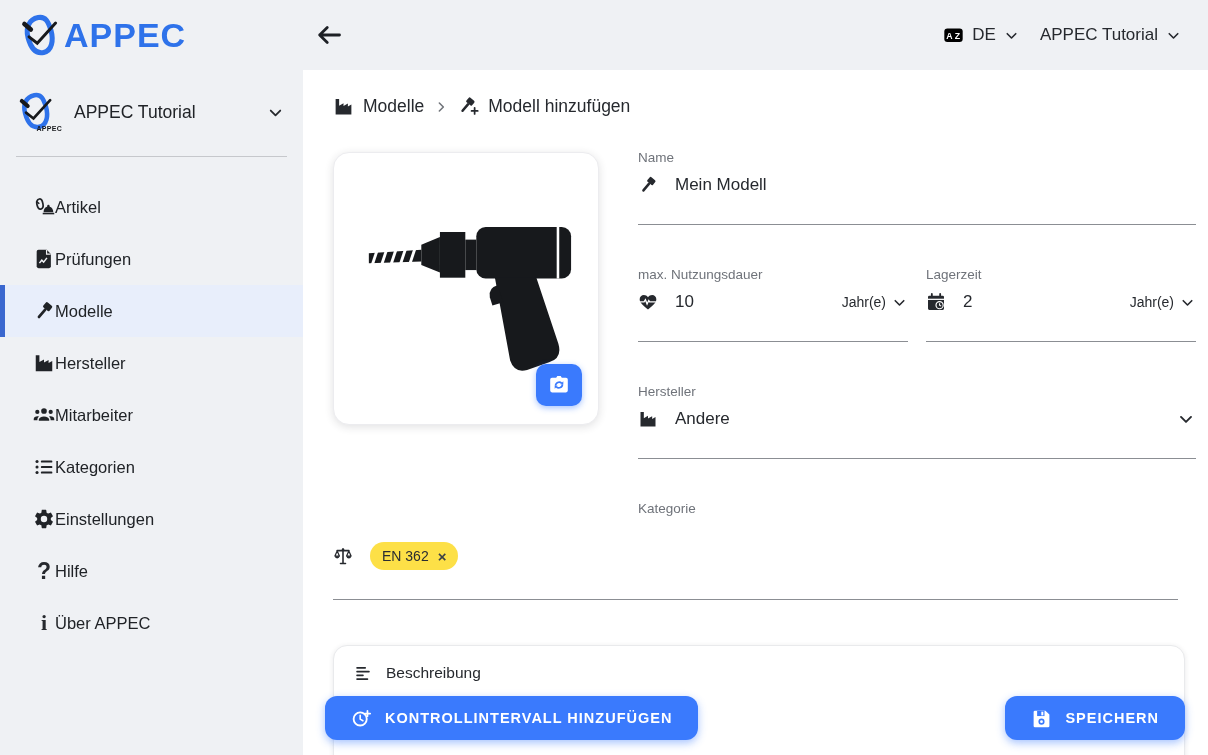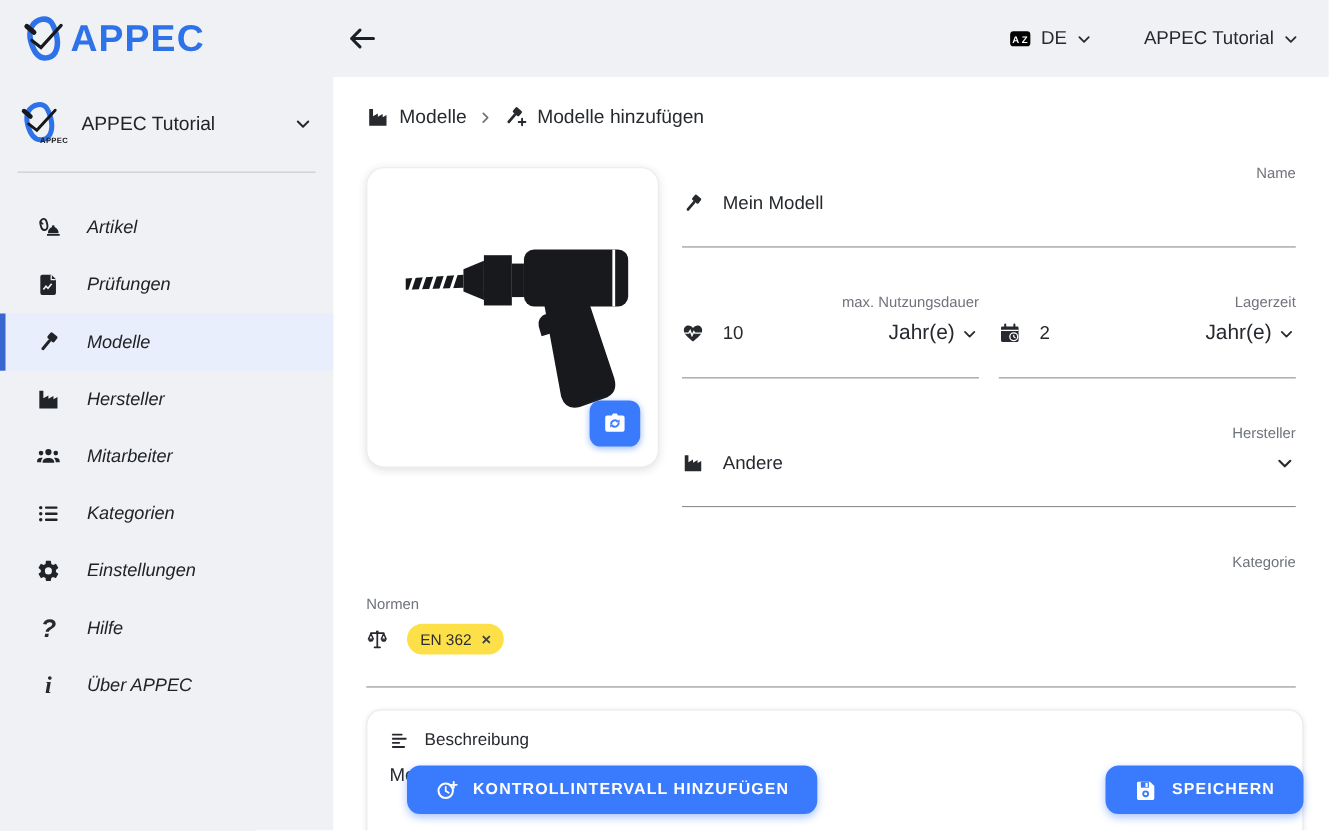--- a/index.html
+++ b/index.html
@@ -12,38 +12,38 @@
 
   
   .header { position:absolute; top:0; left:0; width:1208px; height:70px;
     background:#eff1f4; display:flex; align-items:center; z-index:6; }
   .brand { width:303px; display:flex; align-items:center; gap:2px; padding-left:18px; }
   .logo-mark { width:44px; height:46px; }
   .brand-word { font-size:34px; font-weight:bold; color:#2e72ea; letter-spacing:1px; }
   .back { background:none; border:none; cursor:pointer; margin-left:12px; color:#1d2025;
     display:flex; align-items:center; }
   .back svg { width:28px; height:28px; }
-  .header-right { margin-left:auto; display:flex; align-items:center; gap:46px;
+  .header-right { margin-left:auto; display:flex; align-items:center; gap:20px;
     padding-right:26px; font-size:17px; color:#26292e; }
   .hsel { display:flex; align-items:center; gap:7px; cursor:pointer; }
   .hsel .chev { width:17px; height:17px; }
   .translate-badge { width:23px; height:21px; }
 
   
   .sidebar { position:absolute; top:70px; left:0; width:303px; height:685px;
     background:#eff1f4; z-index:5; }
   .workspace { display:flex; align-items:center; gap:16px; padding:20px 18px 20px 16px; cursor:pointer; }
   .ws-logo { position:relative; width:42px; height:44px; display:block; }
   .ws-logo svg { width:40px; height:42px; }
   .ws-caption { position:absolute; right:-4px; bottom:2px; font-size:7px; font-weight:bold; color:#17191c; letter-spacing:.3px; }
   .ws-label { font-size:17.5px; color:#202327; }
   .workspace .chev { margin-left:auto; width:19px; height:19px; }
   .divider { border-bottom:1px solid #c6c8cc; margin:2px 16px 24px 16px; }
-  .nav-item { height:52px; display:flex; align-items:center; gap:24px; padding-left:28px;
-    font-size:16.5px; color:#202327; cursor:pointer; border-left:5px solid transparent;font-style:italic; }
+  .nav-item { height:52px; display:flex; align-items:center; padding-left:28px;
+    font-size:16.5px; color:#202327; cursor:pointer; border-left:5px solid transparent; }
   .nav-item .ic { width:22px; height:22px; }
   .nav-item.selected { background:#e8eefb; border-left-color:#3a67cf; }
   .glyph-q { font-size:23px; font-weight:bold; width:22px; text-align:center; color:#26292e; }
   .glyph-i { font-family:"Liberation Serif", serif; font-size:22px; font-weight:bold; width:22px; text-align:center; color:#26292e; }
   .sidebar-footer { position:absolute; right:18px; bottom:12px; text-align:right;
     font-size:13.5px; color:#33363b; }
   .sf-row { display:flex; align-items:center; justify-content:flex-end; gap:4px; line-height:19px; }
   .sf-row svg { width:15px; height:15px; fill:currentColor; }
 
   
@@ -58,47 +58,47 @@
   .image-card { position:absolute; left:30px; top:82px; width:266px; height:273px;
     background:#fff; border-radius:16px; border:1px solid #ececef;
     box-shadow:0 2px 8px rgba(40,44,52,.14); }
   .drill { position:absolute; left:14px; top:24px; width:238px; height:220px; }
   .camera-btn { position:absolute; right:16px; bottom:18px; width:46px; height:42px;
     background:#3a7afd; border:none; border-radius:10px; cursor:pointer;
     display:flex; align-items:center; justify-content:center;
     box-shadow:0 2px 6px rgba(58,122,253,.45); }
   .camera-btn svg { width:24px; height:24px; }
 
-  .form-col { position:absolute; left:317px; top:80px; width:558px;text-align:right; }
+  .form-col { position:absolute; left:335px; top:80px; width:558px; }
   .flabel { font-size:13.5px; color:#6f737a; margin-bottom:10px; }
   .frow { display:flex; align-items:center; gap:17px; padding-bottom:29px;
     border-bottom:1px solid #8b8e93; }
   .fvalue { font-size:17px; color:#26292e; }
   .fgroup { margin-top:42px; }
   .fgroup:first-child { margin-top:0; }
   .row2 { display:grid; grid-template-columns:1fr 1fr; gap:18px; margin-top:42px; }
-  .unit { margin-left:auto; display:flex; align-items:center; gap:5px; font-size:19px;
+  .unit { margin-left:auto; display:flex; align-items:center; gap:5px; font-size:14px;
     cursor:pointer; color:#26292e; }
   .unit svg, .chev-end { width:17px; height:17px; }
   .chev-end { margin-left:auto; cursor:pointer; }
 
   .normen-group { position:absolute; left:30px; top:472px; width:845px; }
   .chip { background:#fde047; border-radius:14px; padding:6px 12px; font-size:14px;
     display:flex; align-items:center; gap:9px; color:#2a2d32; cursor:default; }
   .chip-x { font-size:15px; font-weight:bold; color:#3c4046; cursor:pointer; line-height:1; }
 
   .desc-card { position:absolute; left:30px; top:575px; width:852px; height:250px;
     background:#fff; border:1px solid #e9eaec; border-radius:14px;
     box-shadow:0 1px 5px rgba(40,44,52,.10); padding:18px 20px; }
   .desc-head { display:flex; align-items:flex-start; gap:14px; font-size:15.5px; color:#26292e; }
   .desc-head .ic { width:18px; height:18px; }
   .desc-value { margin-top:13px; font-size:17px; color:#26292e; }
 
   .actions { position:absolute; left:22px; right:23px; bottom:15px; display:flex;
-    justify-content:space-between; z-index:10;margin-left:45px; }
+    justify-content:space-between; z-index:10; }
   .btn { background:#3a7afd; color:#fff; border:none; border-radius:12px; height:44px;
     display:flex; align-items:center; gap:13px; padding:0 26px; cursor:pointer;
     font-family:"Liberation Sans", sans-serif; font-size:14.5px; font-weight:bold;
     letter-spacing:1px; box-shadow:0 3px 8px rgba(58,122,253,.45); }
   .btn svg { width:21px; height:21px; }
 </style>
 </head>
 <body>
 
 <svg width="0" height="0" style="position:absolute">
@@ -335,21 +335,21 @@
     <svg class="ic">
         <use href="#i-factory"></use>
       </svg>
     <span class="bc-link">Modelle</span>
     <svg class="bc-sep">
         <use href="#i-chevr"></use>
       </svg>
     <svg class="ic">
         <use href="#i-hammerplus"></use>
       </svg>
-    <span>Modelle hinzufügen</span>
+    <span>Modell hinzufügen</span>
   </div>
 
   <div class="image-card">
     <svg class="drill" viewBox="0 0 260 260">
       <polygon points="14,90 76,86 76,100 14,102" fill="#17191c"></polygon>
       <g stroke="#ffffff" stroke-width="3.4">
         <line x1="25" y1="83" x2="18" y2="104"></line>
         <line x1="36" y1="83" x2="29" y2="104"></line>
         <line x1="47" y1="83" x2="40" y2="104"></line>
         <line x1="58" y1="83" x2="51" y2="104"></line>
@@ -426,21 +426,20 @@
           </svg>
       </div>
     </div>
 
     <div class="fgroup">
       <div class="flabel">Kategorie</div>
     </div>
   </div>
 
   <div class="normen-group">
-    <div class="flabel">Normen</div>
     <div class="frow">
       <svg class="ic">
           <use href="#i-scale"></use>
         </svg>
       <span class="chip">
         <span>EN 362</span>
         <span class="chip-x">×</span>
       </span>
     </div>
   </div>

